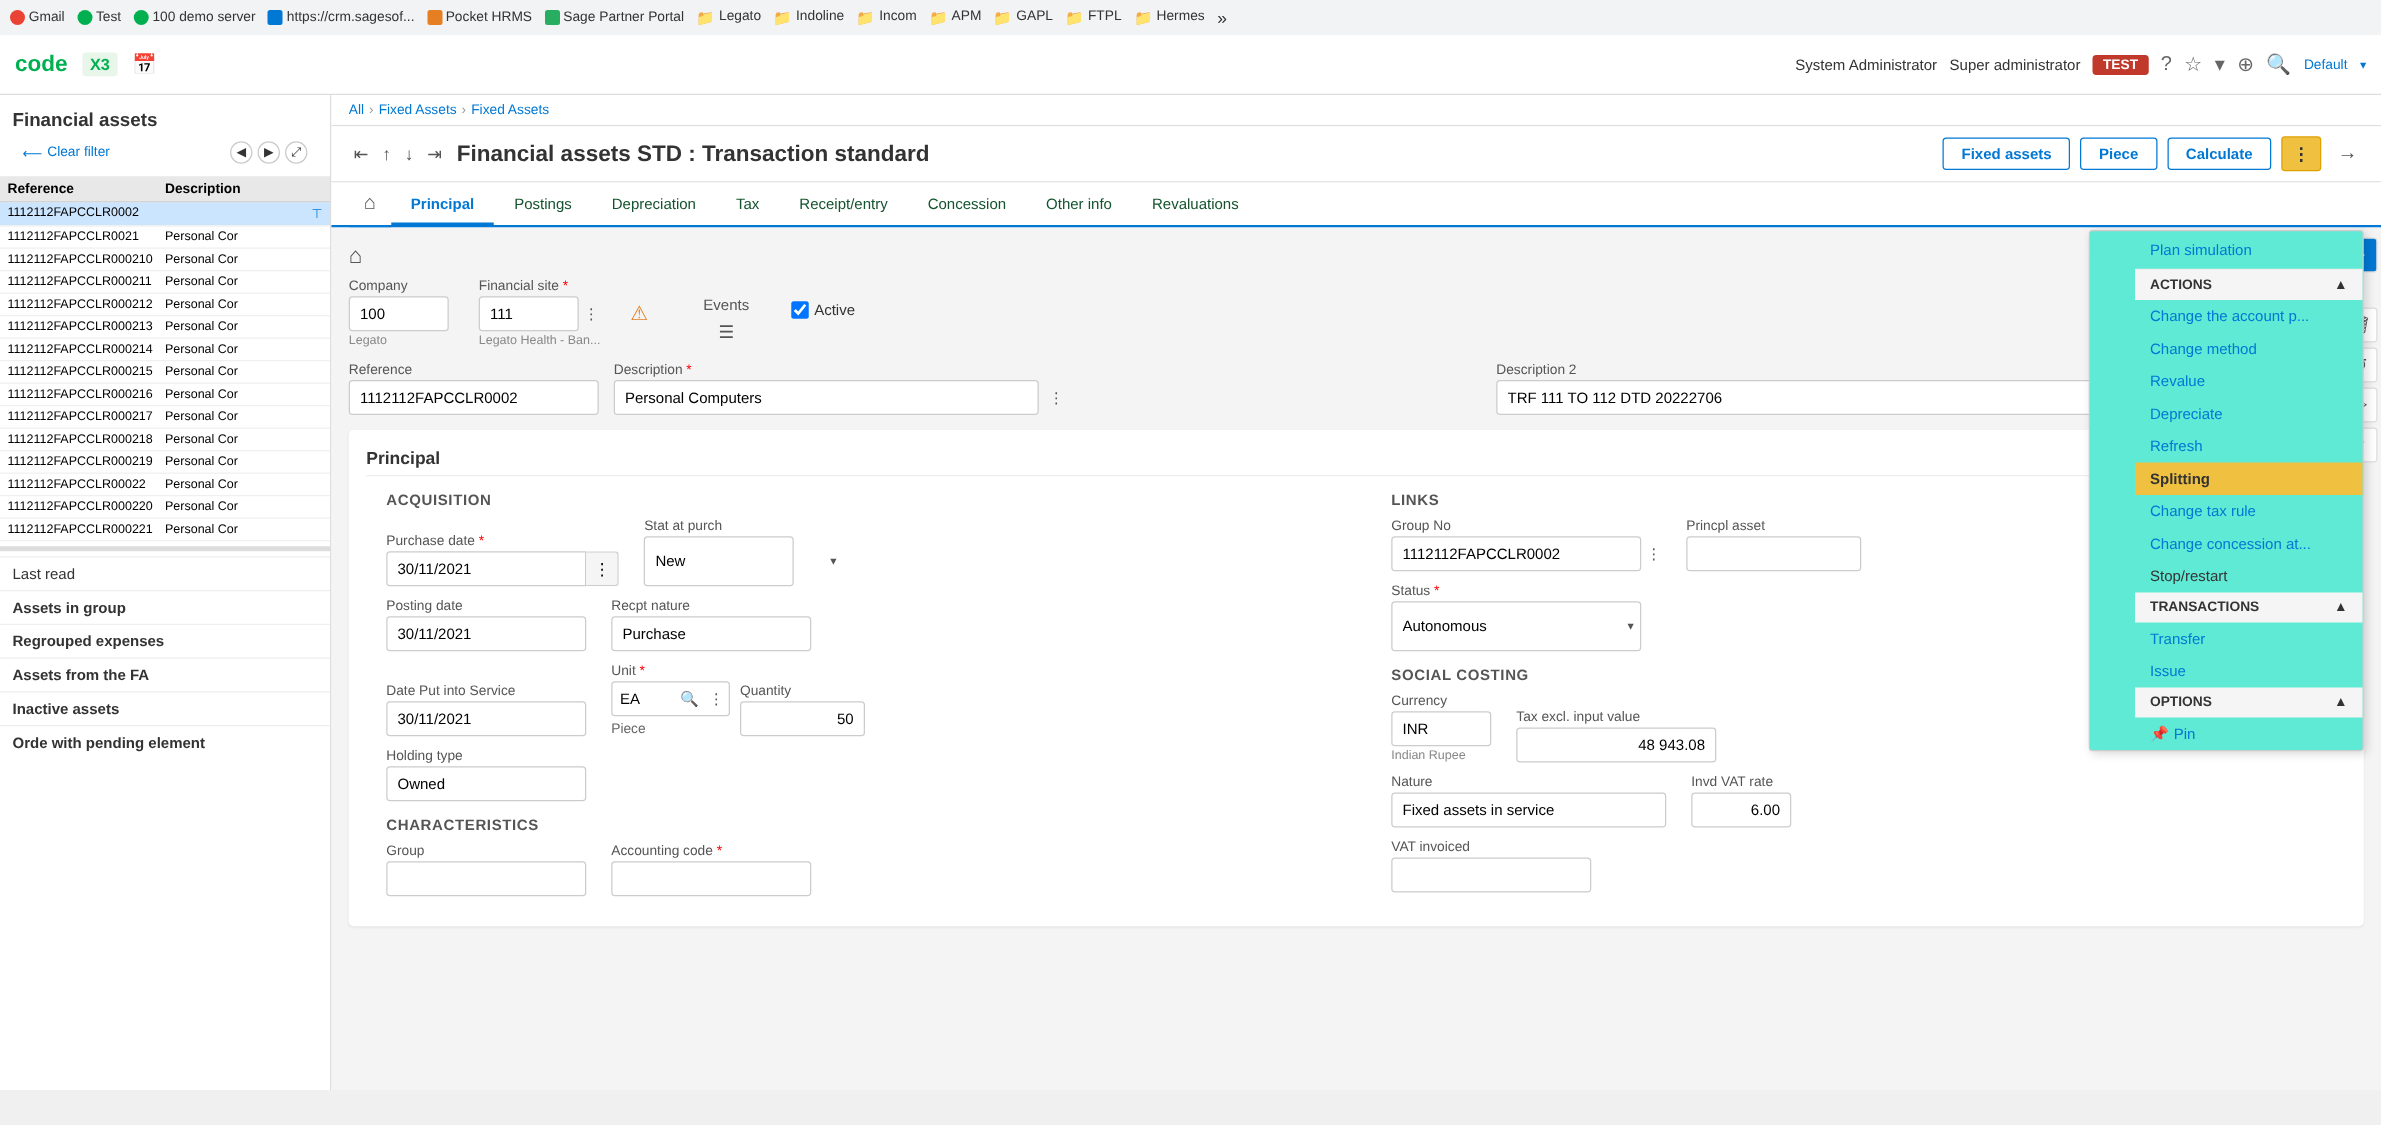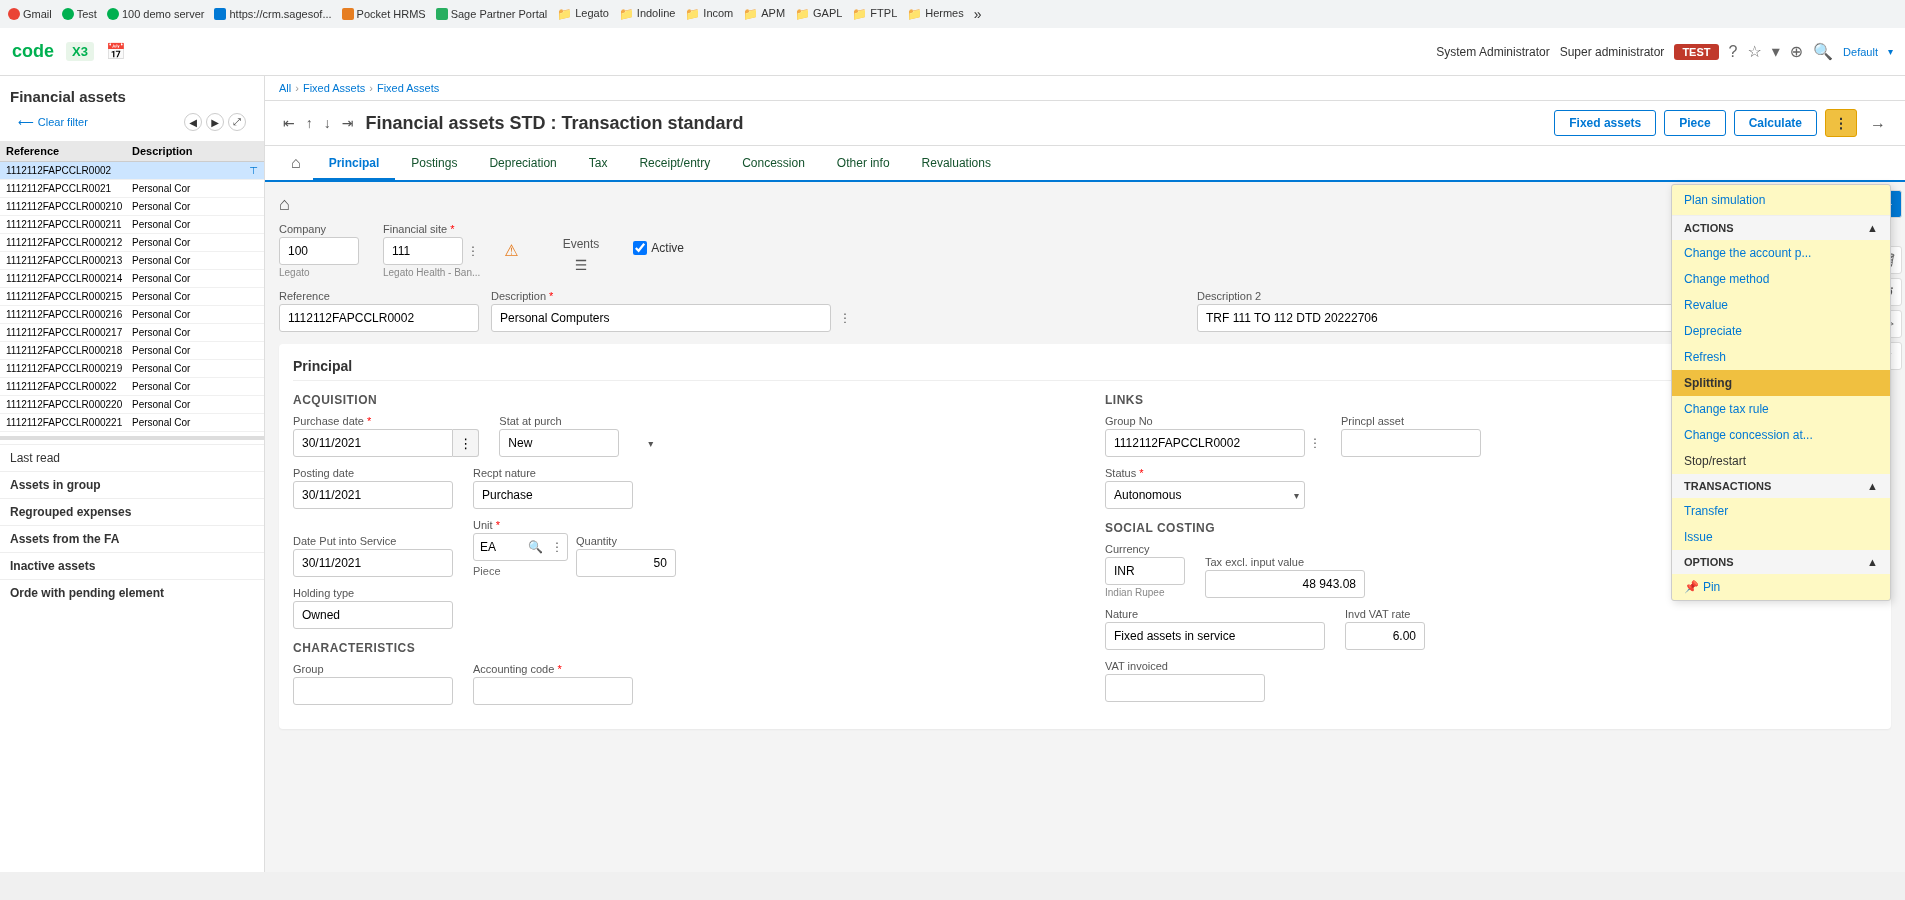--- a/index.html
+++ b/index.html
@@ -66,41 +66,41 @@
     .form-content { flex: 1; overflow-y: auto; padding: 12px 14px; background: #f4f4f4; }
     .form-home-icon { font-size: 18px; color: #555; margin-bottom: 8px; }
 
     
     .field-row { display: flex; gap: 20px; margin-bottom: 10px; align-items: flex-end; }
     .field-group { display: flex; flex-direction: column; gap: 2px; }
     .field-label { font-size: 11px; color: #555; }
     .field-label .required { color: red; }
     .field-input { border: 1px solid #ccc; border-radius: 3px; padding: 4px 8px; font-size: 12px; background: #fff; height: 28px; }
     .field-select-wrapper { position: relative; display: inline-block; }
-    .field-select { border: 1px solid #ccc; border-radius: 3px; padding: 4px 38px 4px 8px; font-size: 12px; background: #fff; height: 28px; appearance: none; cursor: pointer; min-width: 120px; }
+    .field-select { border: 1px solid #ccc; border-radius: 3px; padding: 4px 38px 4px 8px; font-size: 12px; background: #fff; height: 40px; appearance: none; cursor: pointer; min-width: 120px; }
     .field-select-arrow { position: absolute; right: 6px; top: 50%; transform: translateY(-50%); pointer-events: none; color: #555; font-size: 10px; }
     .field-input-with-btn { display: flex; align-items: center; }
     .field-input-with-btn input { border: 1px solid #ccc; border-radius: 3px 0 0 3px; padding: 4px 8px; font-size: 12px; height: 28px; }
     .field-input-btn { border: 1px solid #ccc; border-left: none; border-radius: 0 3px 3px 0; background: #f5f5f5; padding: 4px 6px; cursor: pointer; height: 28px; display: flex; align-items: center; }
 
     .events-section { display: flex; align-items: center; gap: 6px; color: #555; font-size: 12px; margin-left: 20px; flex-direction: column; }
     .warning-icon { color: #e67e22; font-size: 16px; }
     .active-check { display: flex; align-items: center; gap: 4px; font-size: 12px; color: #333; margin-left: 10px; }
     .checkbox { width: 14px; height: 14px; }
 
     .section-box { background: #fff; border-radius: 4px; padding: 14px; margin-bottom: 12px; box-shadow: 0 1px 2px rgba(0,0,0,0.05); }
     .section-title { font-size: 14px; font-weight: bold; color: #333; margin-bottom: 12px; padding-bottom: 6px; border-bottom: 1px solid #eee; }
     .subsection-title { font-size: 12px; font-weight: bold; color: #555; margin-bottom: 8px; text-transform: uppercase; letter-spacing: 0.5px; }
 
     .unit-row { display: flex; gap: 8px; align-items: flex-end; }
     .unit-input-with-icons { display: flex; align-items: center; border: 1px solid #ccc; border-radius: 3px; background: #fff; height: 28px; }
     .unit-input-with-icons input { border: none; padding: 4px 6px; font-size: 12px; width: 50px; background: transparent; outline: none; }
     .unit-icon-btn { padding: 0 4px; cursor: pointer; color: #555; font-size: 12px; }
     .unit-desc { font-size: 11px; color: #666; margin-top: 2px; }
-    .dropdown-menu { position: absolute; right: 14px; top: 108px; width: 220px; background: #fef9c3; border: 1px solid #ccc; box-shadow: 2px 2px 8px rgba(0,0,0,0.15); z-index: 200; border-radius: 3px; }
+    .dropdown-menu { position: absolute; right: 14px; top: 108px; width: 220px; background: #5eead4; border: 1px solid #ccc; box-shadow: 2px 2px 8px rgba(0,0,0,0.15); z-index: 200; border-radius: 3px; padding-left: 36px; }
     .dropdown-plan { padding: 8px 12px; color: #0078d4; cursor: pointer; font-size: 12px; border-bottom: 1px solid #eee; }
     .dropdown-section-header { display: flex; align-items: center; justify-content: space-between; padding: 6px 12px; background: #f5f5f5; font-size: 11px; font-weight: bold; color: #333; text-transform: uppercase; }
     .dropdown-item { padding: 6px 12px; font-size: 12px; color: #0078d4; cursor: pointer; }
     .dropdown-item.highlighted { background: #f0c040; color: #333; font-weight: bold; }
     .dropdown-item.muted { color: #333; }
     .right-icon-btn { width: 28px; height: 28px; display: flex; align-items: center; justify-content: center; background: #fff; border: 1px solid #ddd; border-radius: 3px; cursor: pointer; color: #555; font-size: 14px; }
     .right-icon-btn.blue { background: #0078d4; color: #fff; }
 
     .company-input { width: 80px; }
     .financial-site-input-row { display: flex; align-items: center; gap: 4px; }
@@ -377,21 +377,21 @@
         </div>
         <div class="field-group" style="flex:2;">
           <label class="field-label">Description 2</label>
           <input class="field-input" type="text" value="TRF 111 TO 112 DTD 20222706" style="width: 100%; min-width: 280px;">
         </div>
       </div>
 
       <div class="section-box">
         <div class="section-title">Principal</div>
 
-        <div style="display:flex; gap:40px;">
+        <div style="display:flex; gap:40px;margin-left:16px;">
 
           <div style="flex:1;">
             <div class="subsection-title">Acquisition</div>
 
             <div class="field-row">
               <div class="field-group">
                 <label class="field-label">Purchase date <span class="required">*</span></label>
                 <div class="field-input-with-btn">
                   <input class="field-input" type="text" value="30/11/2021" style="width: 160px;">
                   <button class="field-input-btn">⋮</button>

